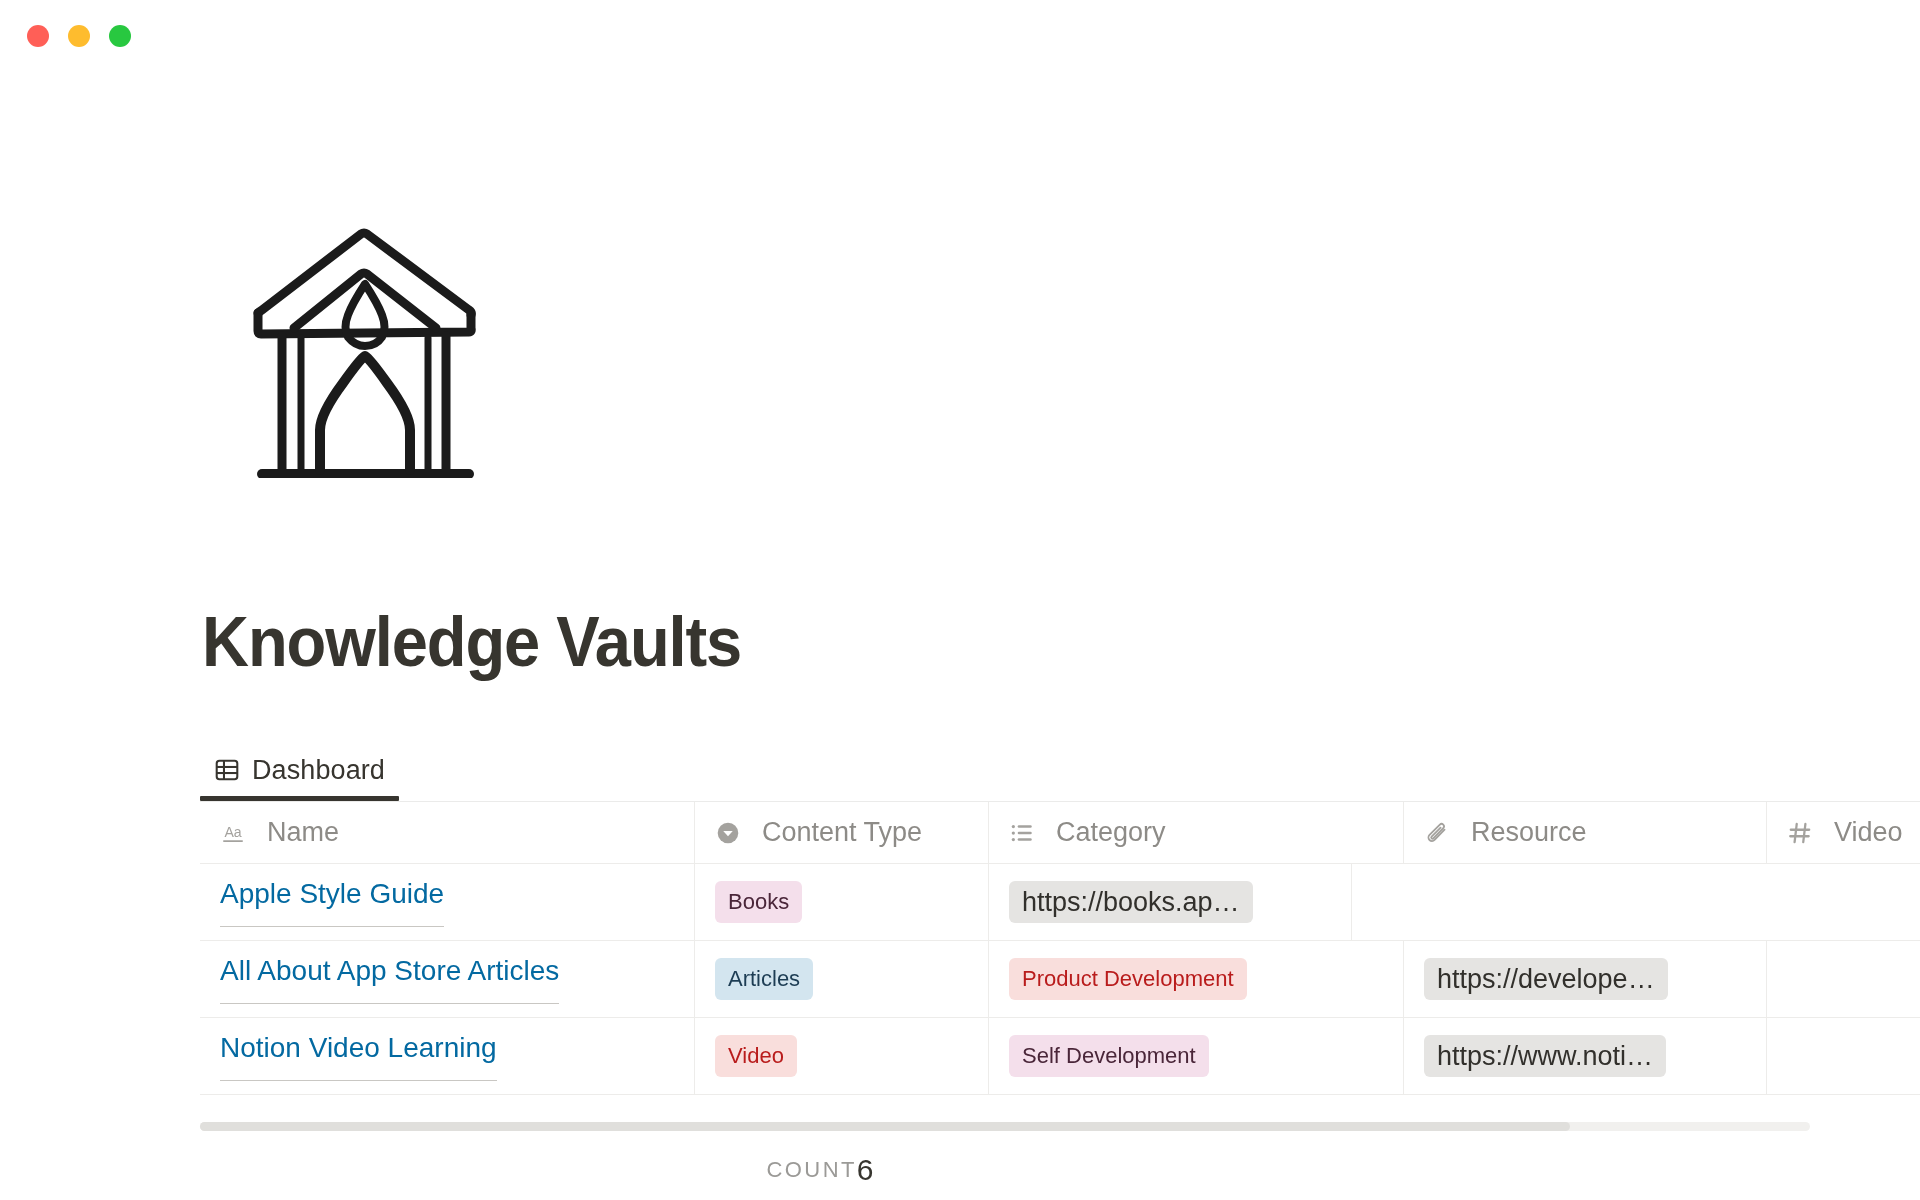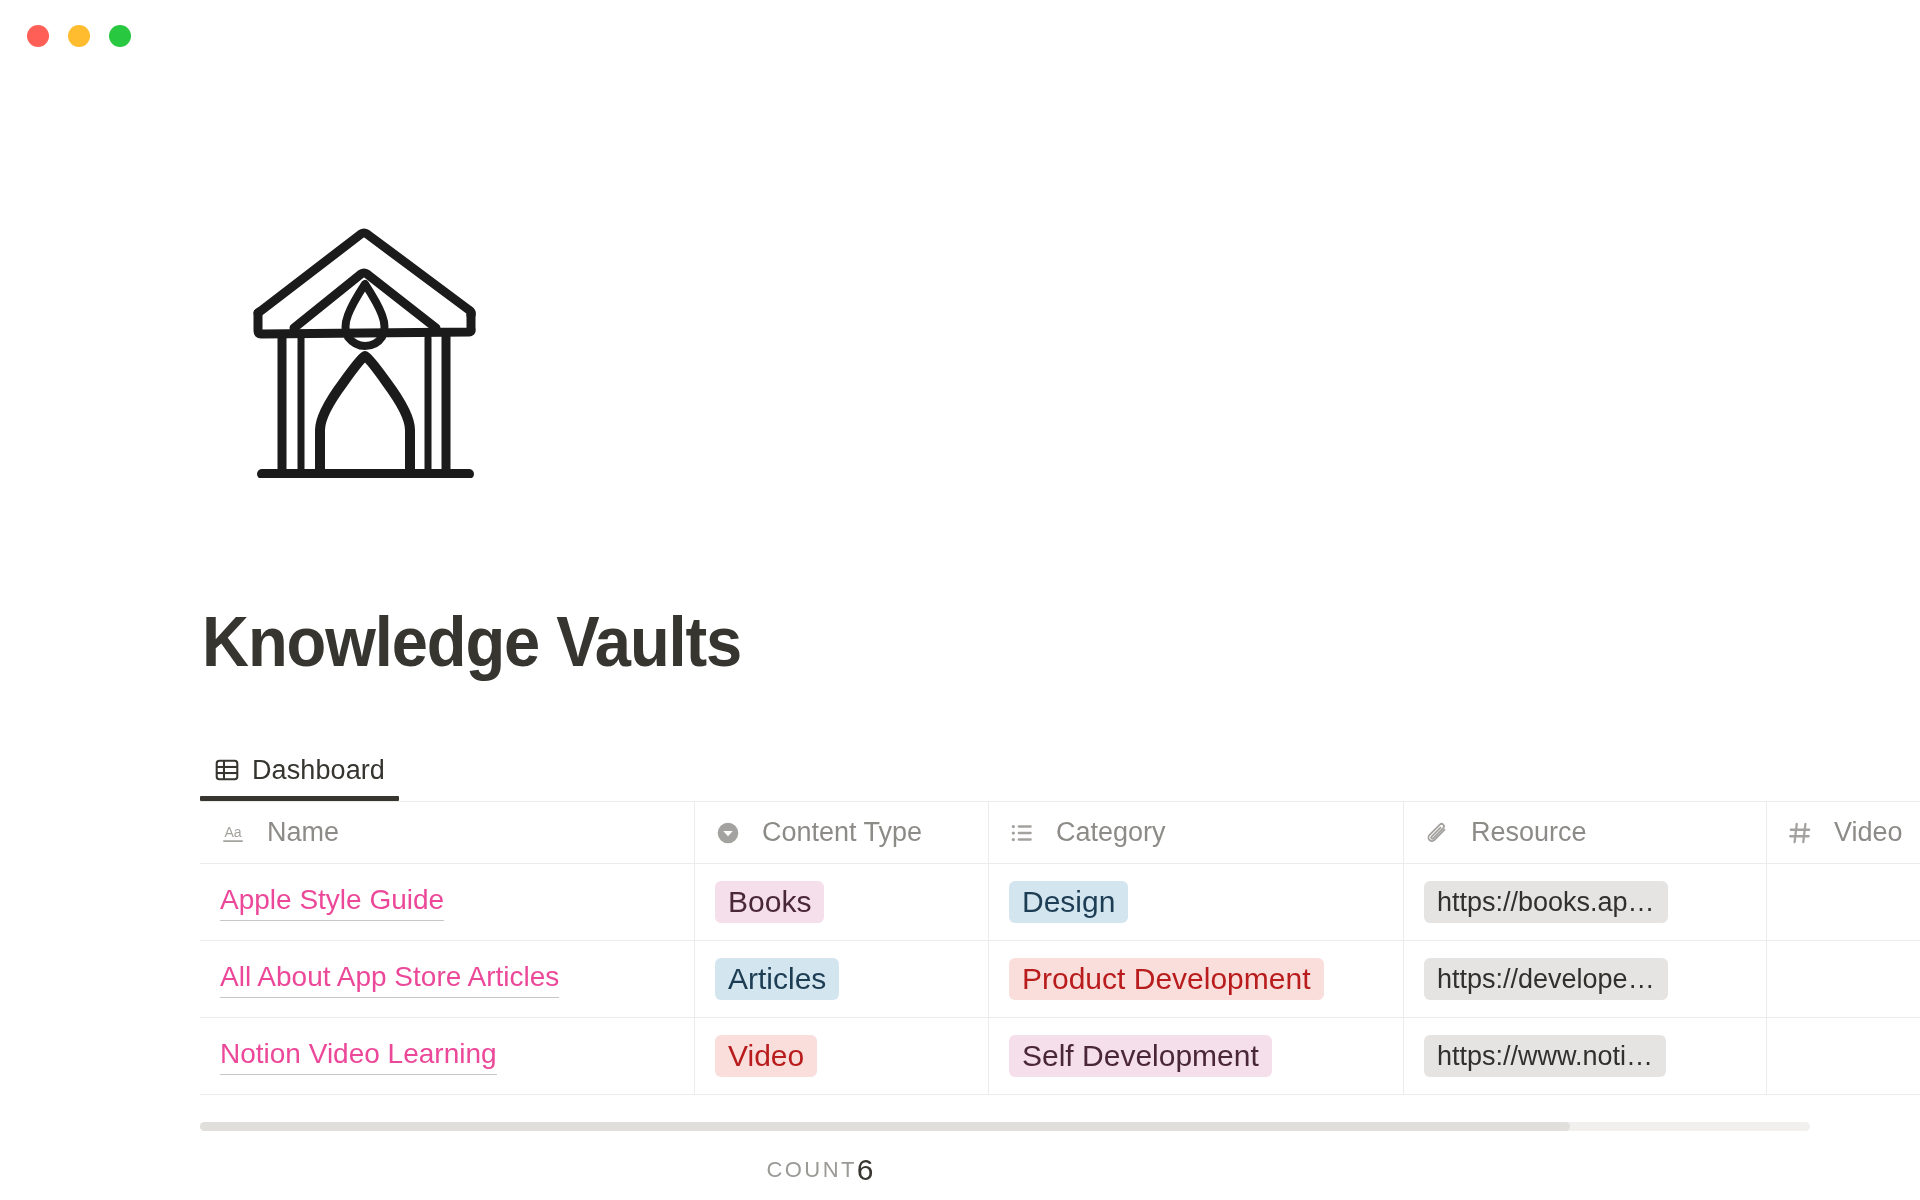--- a/index.html
+++ b/index.html
@@ -135,37 +135,37 @@
     color: #8d8b87;
     font-size: 27px;
     font-weight: 400;
   }
   .hdr-icon { width: 26px; height: 26px; flex-shrink: 0; display: block; color: #a4a29e; }
   .hdr-icon svg { display: block; width: 100%; height: 100%; }
   .hdr-label { white-space: nowrap; }
 
   .title-link {
     font-size: 28px;
-    color: #ec4899;
+    color: #0369a1;
     font-weight: 500;
     text-decoration: none;
     border-bottom: 1.5px solid #c9c7c3;
-    padding-bottom: 3px;
+    padding-bottom: 15px;
     line-height: 1.2;
     white-space: nowrap;
     cursor: pointer;
   }
 
   .pill {
     display: inline-flex;
     align-items: center;
     height: 42px;
     padding: 0 13px;
     border-radius: 6px;
-    font-size: 30px;
+    font-size: 22px;
     line-height: 1;
     white-space: nowrap;
   }
   .pill-pink    { background: #f4dfeb; color: #4a2639; }
   .pill-blue    { background: #d3e5ef; color: #1d3d54; }
   .pill-red     { background: #f9dedc; color: #b91c1c; }
 
   .url-chip {
     display: inline-flex;
     align-items: center;
@@ -337,23 +337,20 @@
       </div>
     </div>
 
     <div class="db-row">
       <div class="db-cell c-name">
         <a class="title-link">Apple Style Guide</a>
       </div>
       <div class="db-cell c-type">
         <span class="pill pill-pink">Books</span>
       </div>
-      <div class="db-cell c-category">
-        <span class="pill pill-blue">Design</span>
-      </div>
       <div class="db-cell c-resource">
         <span class="url-chip">https://books.ap…</span>
       </div>
       <div class="db-cell c-target">
         <span></span>
       </div>
     </div>
 
     <div class="db-row">
       <div class="db-cell c-name">

